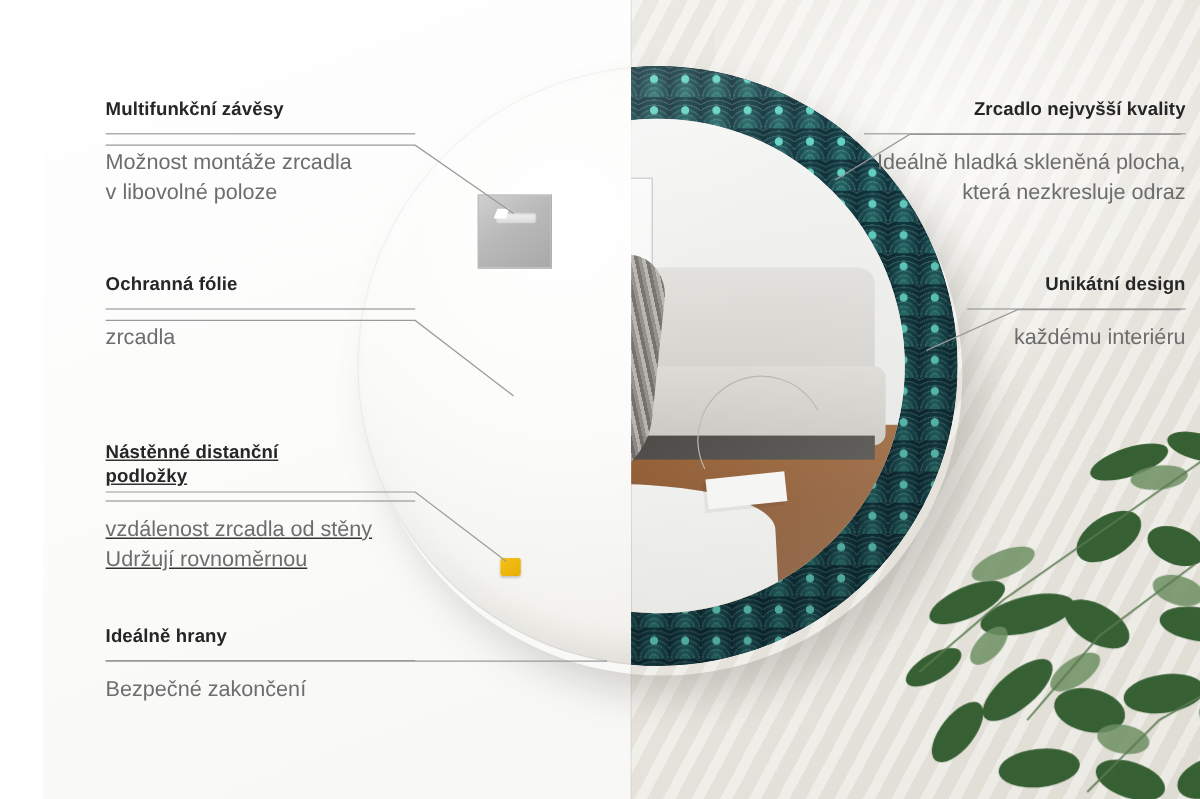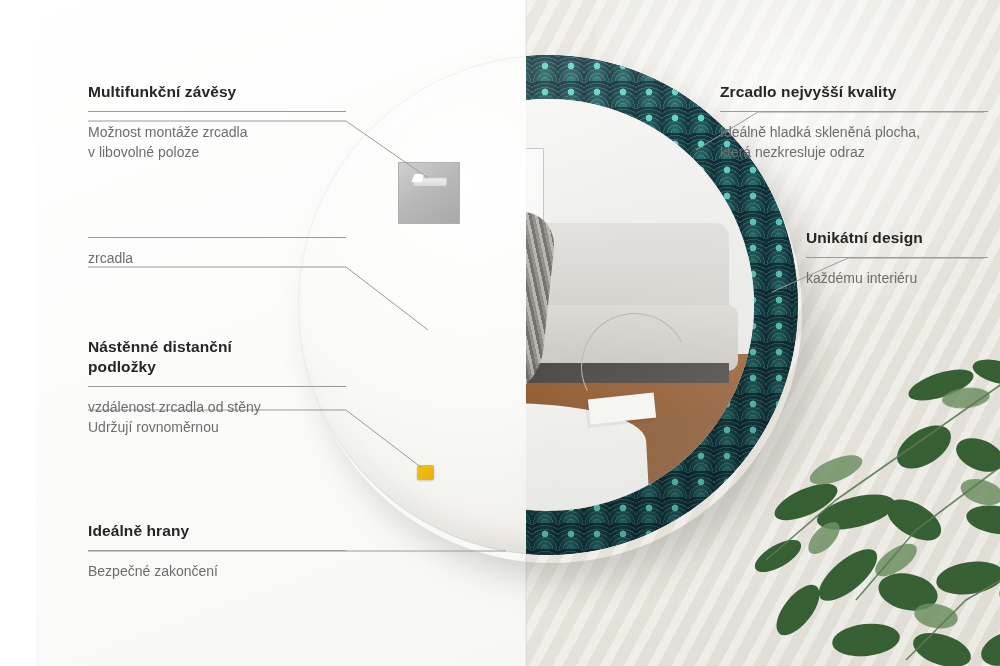--- a/index.html
+++ b/index.html
@@ -201,27 +201,27 @@
   
   .callout{ position:absolute; }
   .callout .title{
     font-size:15.5px; font-weight:bold; color:#262626; letter-spacing:.1px;
     line-height:1.28;
   }
   .callout .rule{
     height:1px; background:#9b9b9b; margin:9px 0 11px 0;
   }
   .callout .desc{
-    font-size:14px; color:#6d6d6d; line-height:1.42;
-  }
-  .callout.right { text-align:left; }
+    font-size:18px; color:#6d6d6d; line-height:1.42;
+  }
+  .callout.right { text-align:right; }
 
   .c1{ left:52px; top:82px;  width:258px; }
   .c2{ left:52px; top:228px; width:258px; }
-  .c3{ left:52px; top:337px; width:258px; }
+  .c3{ left:52px; top:368px; width:258px;text-decoration:underline; }
   .c4{ left:52px; top:521px; width:258px; }
   .c5{ right:48px; top:82px;  width:268px; }
   .c6{ right:48px; top:228px; width:182px; }
 
   svg.leaders{ position:absolute; left:0; top:0; width:1000px; height:666px; pointer-events:none; }
 </style>
 </head>
 <body>
 
 <div id="stage">
@@ -320,20 +320,21 @@
   <div class="callout c1">
     <div class="title">Multifunkční závěsy</div>
     <div class="rule"></div>
     <div class="desc">
       <div>Možnost montáže zrcadla</div>
       <div>v libovolné poloze</div>
     </div>
   </div>
 
   <div class="callout c2">
+    <div class="title">Ochranná fólie</div>
     <div class="rule"></div>
     <div class="desc">
       <div>zrcadla</div>
     </div>
   </div>
 
   <div class="callout c3">
     <div class="title">
       <div>Nástěnné distanční</div>
       <div>podložky</div>

